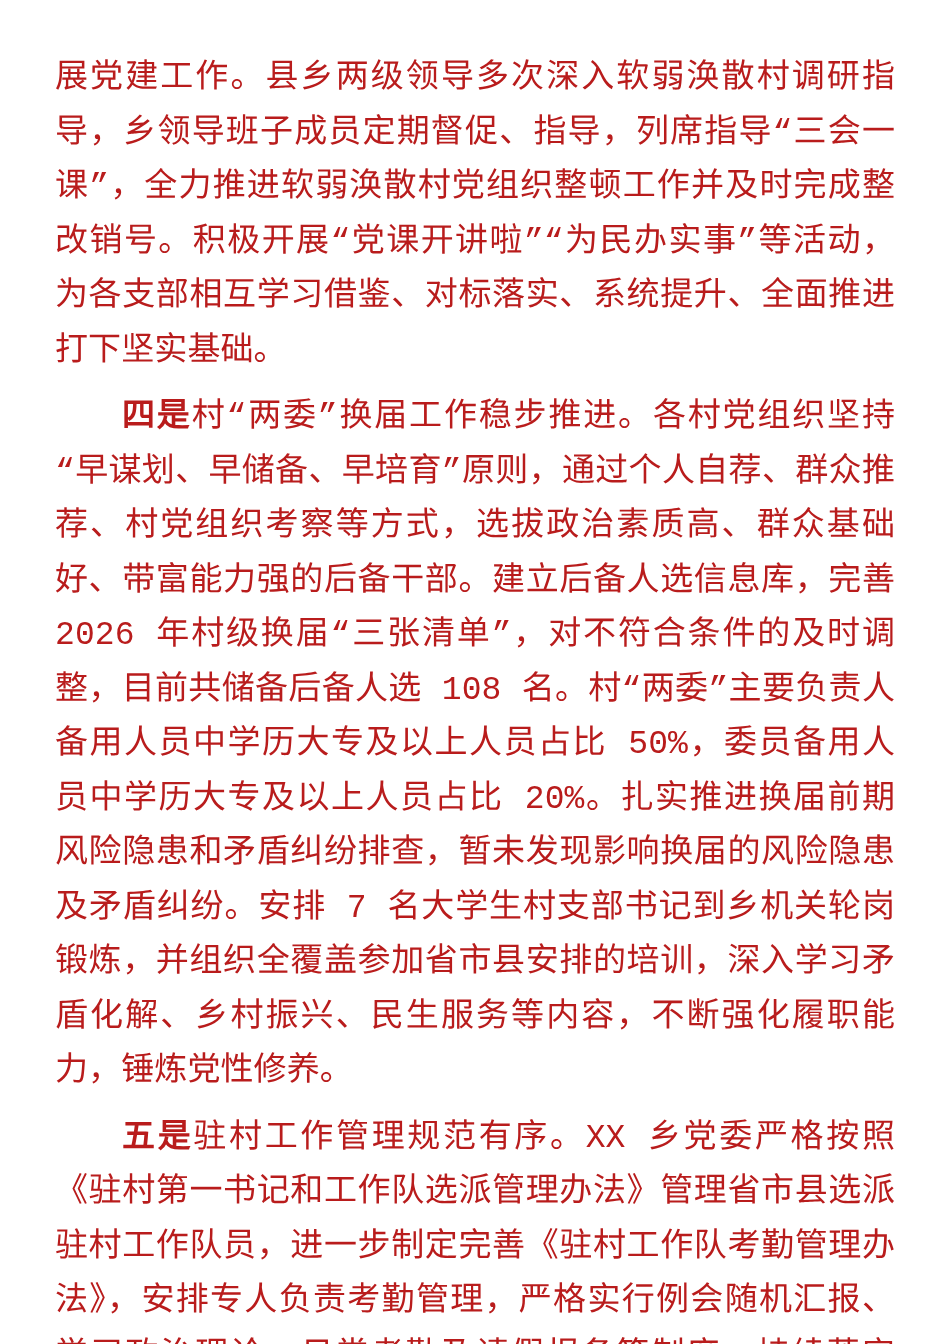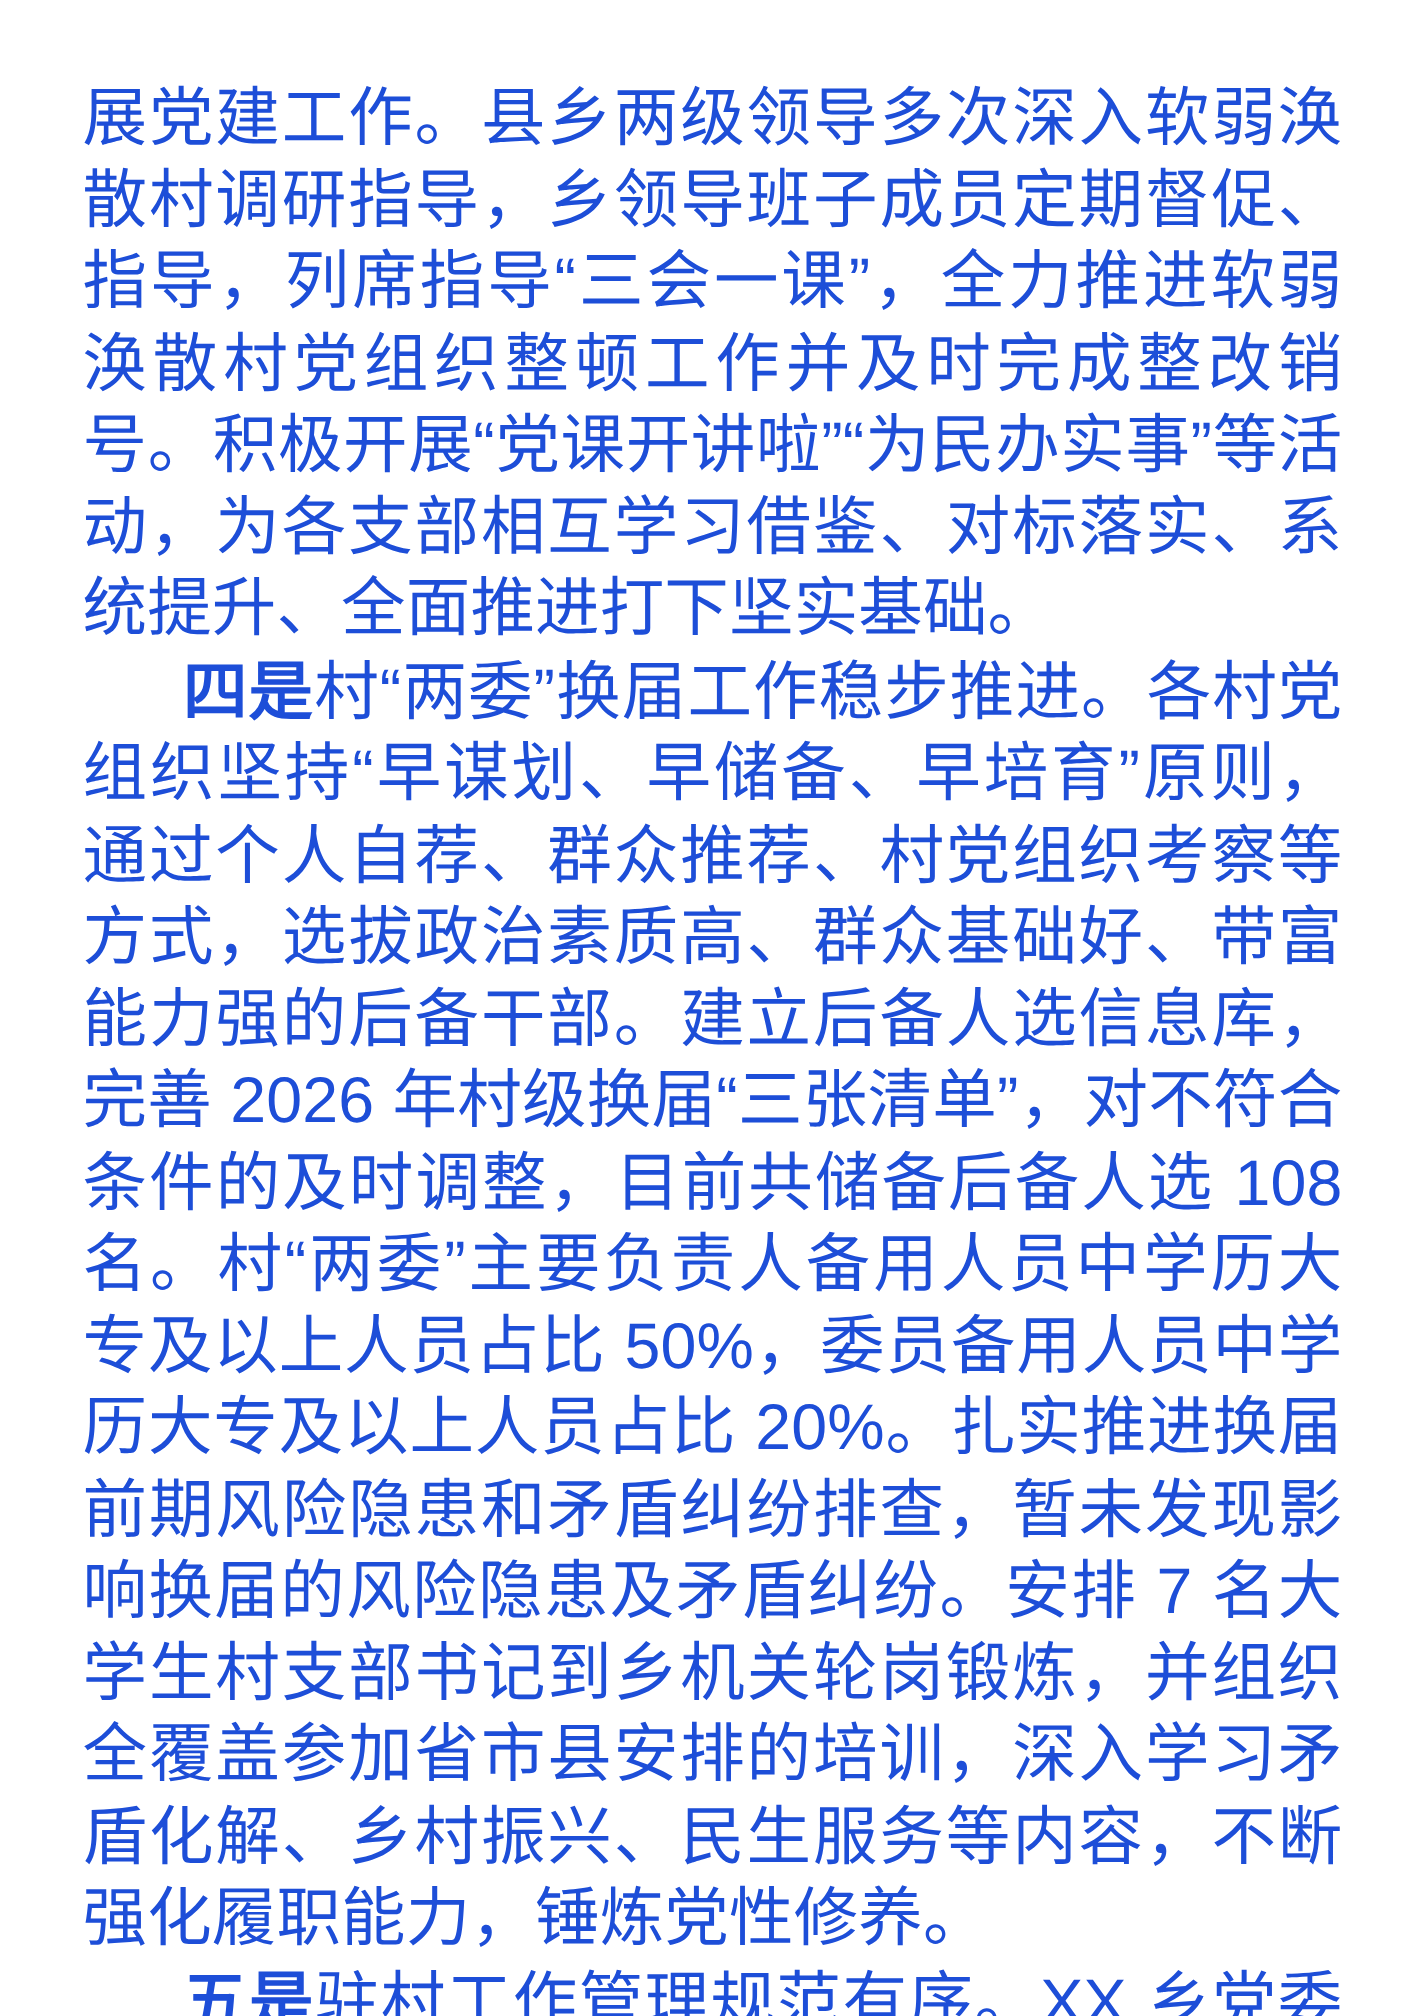--- a/index.html
+++ b/index.html
@@ -16,33 +16,33 @@
     overflow: hidden;
     box-sizing: border-box;
   }
   .doc-body {
     position: absolute;
     left: 55px;
     top: 52px;
     width: 840px;
   }
   .para {
-    font-family: Liberation Sans, sans-serif;
-    font-size: 43px;
+    font-family: Liberation Mono, monospace;
+    font-size: 33px;
     line-height: 54.5px;
-    color: #1d4ed8;
+    color: #b91c1c;
     text-align: justify;
     text-justify: inter-character;
     text-align-last: left;
     margin: 0;
     letter-spacing: 0.1px;
     word-break: break-all;
   }
   .para + .para {
-    margin-top: 1px;
+    margin-top: 12px;
   }
   .indent {
     text-indent: 67px;
   }
   .lead {
     font-weight: bold;
   }
 </style>
 </head>
 <body>

